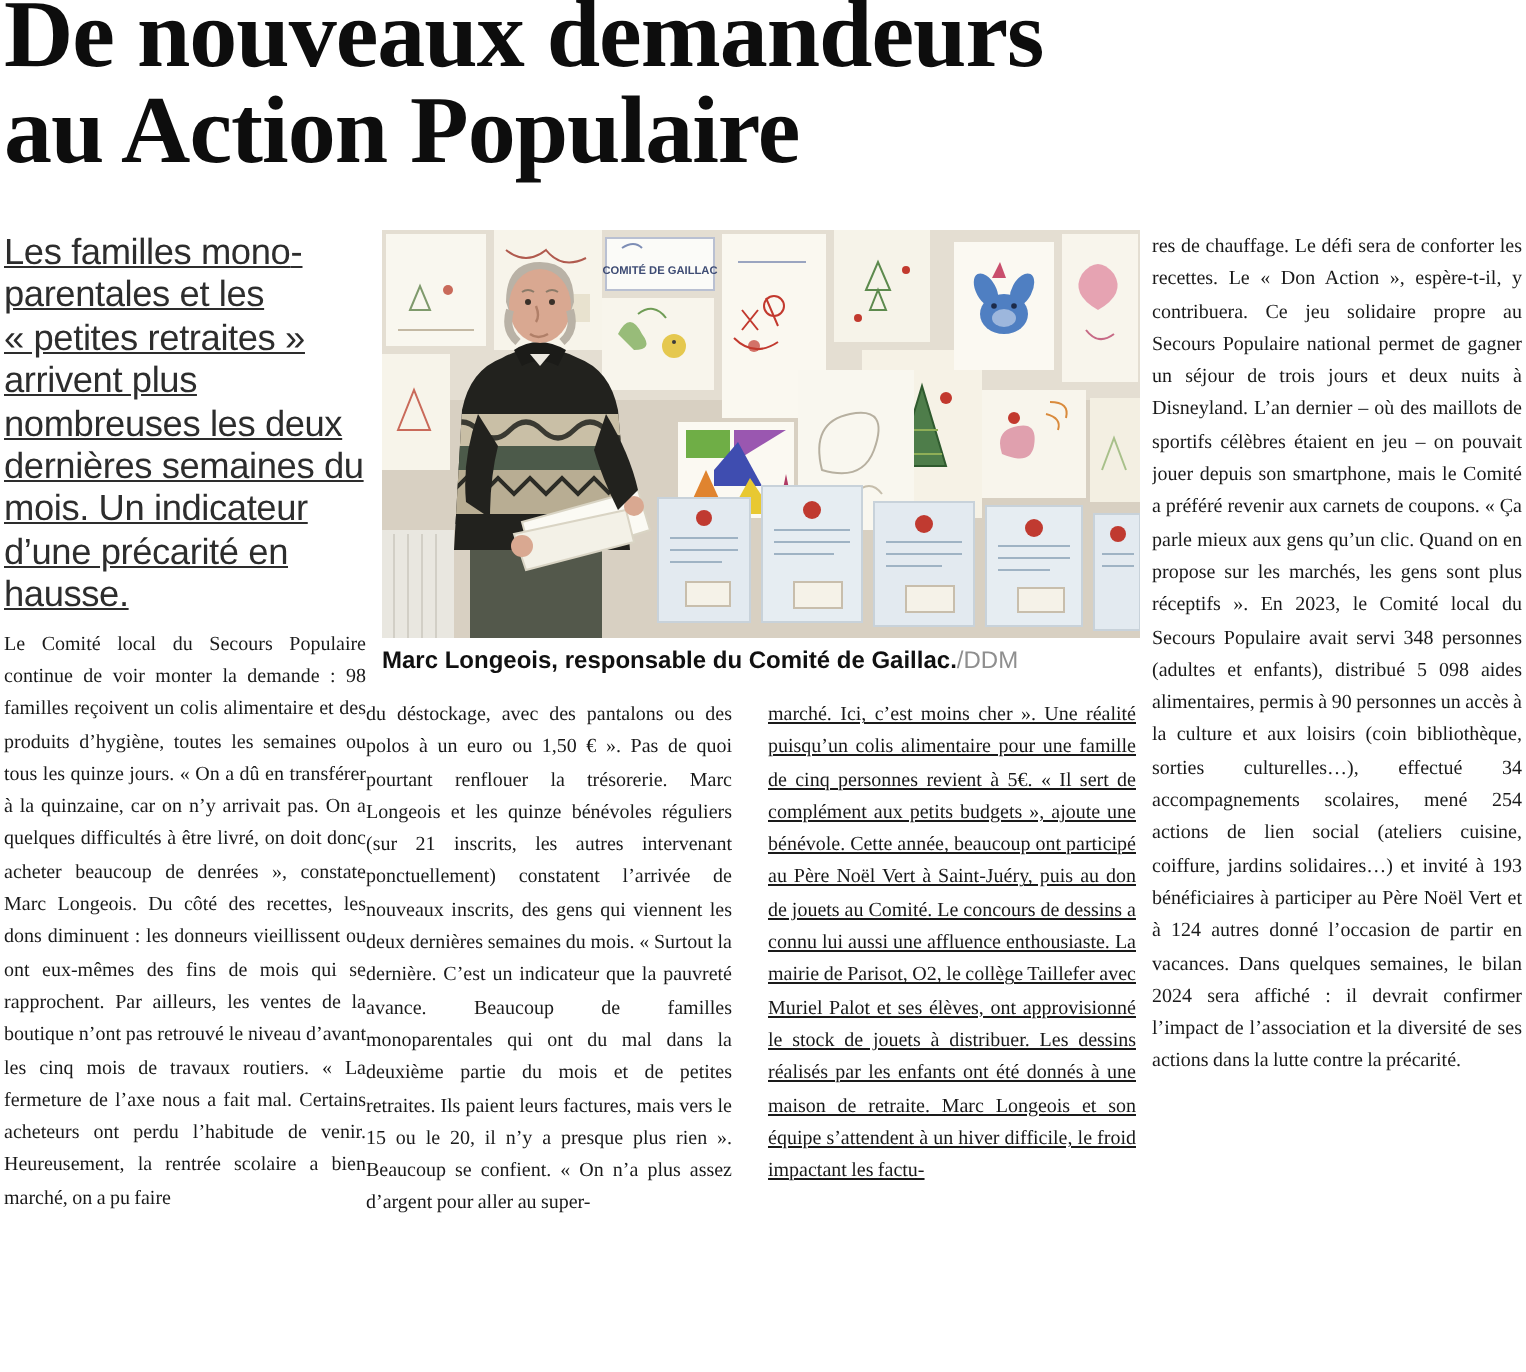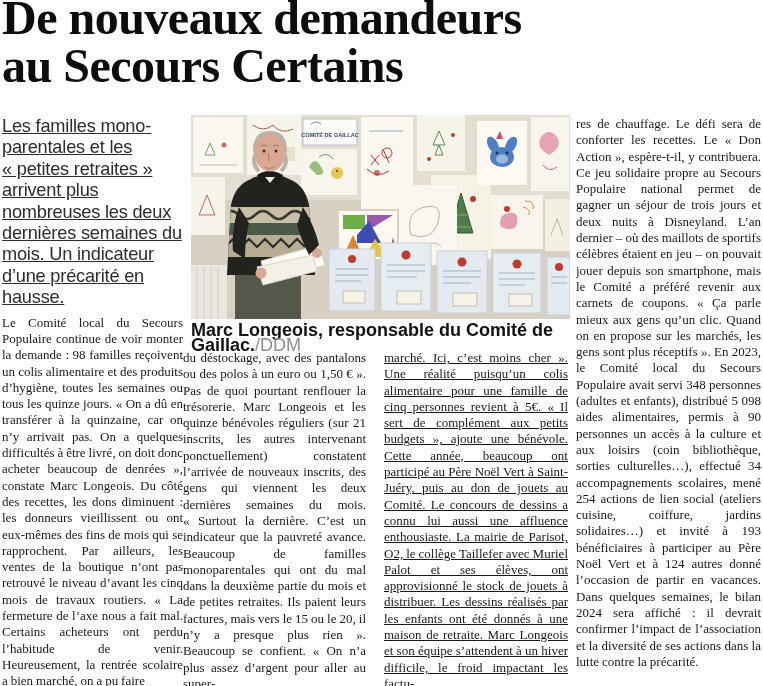--- a/index.html
+++ b/index.html
@@ -8,35 +8,35 @@
   .headline{position:absolute;left:2px;top:-6px;width:740px;margin:0;
             font-family:"Liberation Serif",serif;font-weight:700;color:#0d0d0d;
             font-size:48px;line-height:48px;letter-spacing:-0.5px;}
   .col{position:absolute;overflow:hidden;}
   .col1{left:2px;top:116px;width:181px;height:570px;}
   .col2{left:183px;top:350px;width:183px;height:336px;}
   .col3{left:384px;top:350px;width:184px;height:336px;text-decoration:underline;}
   .col4{left:576px;top:116px;width:185px;height:570px;}
   .standfirst{margin:0 0 6px 0;font-family:"Liberation Sans",sans-serif;
               font-size:18.2px;line-height:21.4px;color:#2d2d2d;letter-spacing:-0.2px;text-decoration:underline;}
-  .body-text{margin:0;font-size:13px;line-height:16.3px;text-align:justify;
+  .body-text{margin:0;font-size:10px;line-height:16.3px;text-align:justify;
              hyphens:auto;-webkit-hyphens:auto;word-spacing:-0.3px;color:#1a1a1a;}
   .photo-block{position:absolute;left:191px;top:115px;width:379px;margin:0;}
   .photo-frame{display:block;width:379px;height:204px;}
-  .caption{margin-top:4px;font-family:"Liberation Sans",sans-serif;font-size:18px;
+  .caption{margin-top:4px;font-family:"Liberation Sans",sans-serif;font-size:12px;
            line-height:15px;color:#111;}
   .caption .cap-main{font-weight:700;}
   .caption .cap-credit{font-weight:400;color:#8f8f8f;}
 </style>
 </head>
 <body>
 
 <div class="page">
 
-  <h1 class="headline"><span>De nouveaux demandeurs</span><br><span>au Secours Certains</span></h1>
+  <h1 class="headline"><span>De nouveaux demandeurs</span><br><span>au Action Populaire</span></h1>
 
   <div class="col col1">
     <p class="standfirst">Les familles mono­parentales et les «&nbsp;petites retraites&nbsp;» arrivent plus nombreuses les deux dernières semaines du mois. Un indicateur d’une précarité en hausse.</p>
     <p class="body-text">Le Comité local du Secours Populaire continue de voir monter la demande&nbsp;: 98 familles reçoivent un colis alimentaire et des produits d’hygiène, toutes les semaines ou tous les quinze jours. «&nbsp;On a dû en transférer à la quinzaine, car on n’y arrivait pas. On a quelques difficultés à être livré, on doit donc acheter beaucoup de denrées&nbsp;», constate Marc Longeois. Du côté des recettes, les dons diminuent&nbsp;: les donneurs vieillissent ou ont eux-mêmes des fins de mois qui se rapprochent. Par ailleurs, les ventes de la boutique n’ont pas retrouvé le niveau d’avant les cinq mois de travaux routiers. «&nbsp;La fermeture de l’axe nous a fait mal. Certains acheteurs ont perdu l’habitude de venir. Heureusement, la rentrée scolaire a bien marché, on a pu faire</p>
   </div>
 
   <figure class="photo-block">
     <svg class="photo-frame" viewBox="0 0 379 204" xmlns="http://www.w3.org/2000/svg">
 
       <rect x="0" y="0" width="379" height="204" fill="#d8d0c2"></rect>

